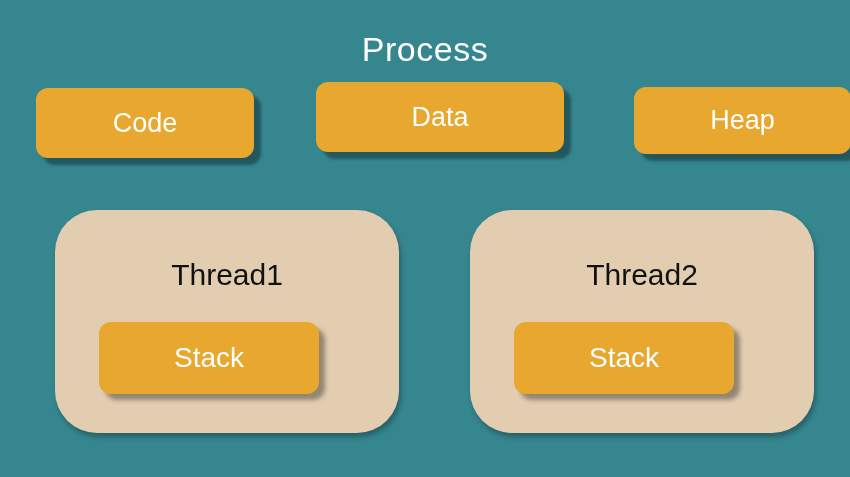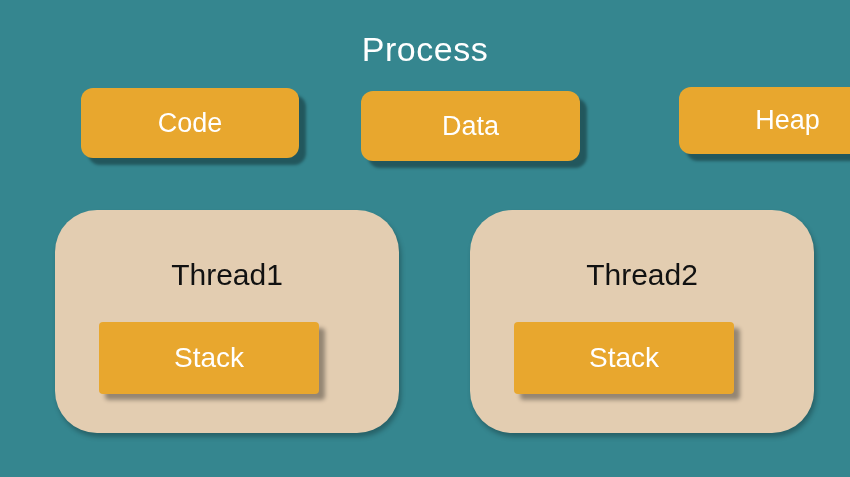--- a/index.html
+++ b/index.html
@@ -31,24 +31,23 @@
     position: absolute;
     background: #E8A72E;
     border-radius: 12px;
     box-shadow: 7px 7px 3px rgba(0, 0, 0, 0.35);
     display: flex;
     align-items: center;
     justify-content: center;
     color: #FFFFFF;
     font-size: 27px;
     font-weight: 400;
-    margin-left: 45px;
   }
   .seg-code { left: 36px;  top: 88px; width: 218px; height: 70px; }
-  .seg-data { left: 316px; top: 91px; width: 219px; height: 70px; }
+  .seg-data { left: 316px; top: 82px; width: 248px; height: 70px; }
   .seg-heap { left: 634px; top: 87px; width: 217px; height: 67px; }
 
   .thread-box {
     position: absolute;
     top: 210px;
     width: 312px;
     height: 223px;
     background: #E3CDB1;
     border-radius: 42px;
     box-shadow: 2px 4px 5px rgba(0, 0, 0, 0.28);
@@ -67,21 +66,21 @@
     font-size: 30px;
     font-weight: 400;
   }
   .stack-block {
     position: absolute;
     left: 44px;
     top: 112px;
     width: 220px;
     height: 72px;
     background: #E8A72E;
-    border-radius: 4px;
+    border-radius: 12px;
     box-shadow: 6px 6px 4px rgba(0, 0, 0, 0.35);
     display: flex;
     align-items: center;
     justify-content: center;
     color: #FFFFFF;
     font-size: 28px;
     font-weight: 400;
   }
 </style>
 </head>

